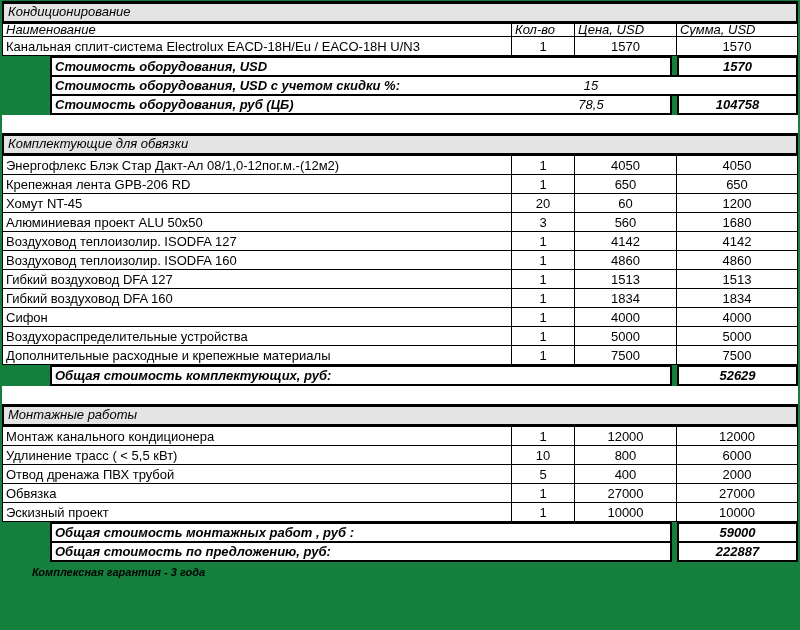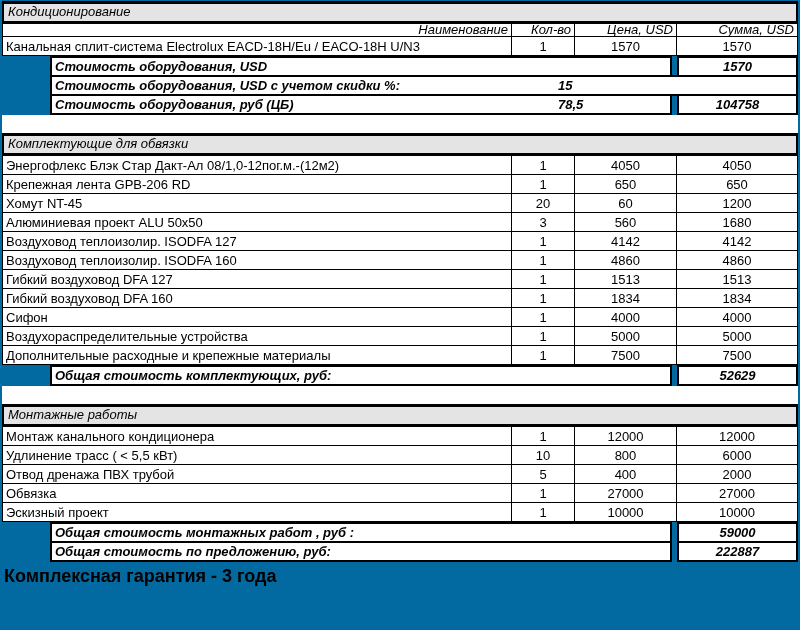--- a/index.html
+++ b/index.html
@@ -8,21 +8,21 @@
     background: #f1f1f1;
     font-family: "Liberation Sans", "DejaVu Sans", sans-serif;
     color: #000;
   }
   .sheet {
     position: relative;
     width: 800px;
     height: 630px;
     box-sizing: border-box;
     padding: 1px 2px 0 2px;
-    background: #0369a1;
+    background: #15803d;
     overflow: hidden;
   }
   
   .section-bar {
     box-sizing: border-box;
     border: 2px solid #000;
     border-top-width: 3px;
     background: #e4e4e4;
     height: 22px;
     line-height: 16px;
@@ -47,21 +47,21 @@
     height: 18px;
     line-height: 17px;
     overflow: hidden;
     white-space: nowrap;
     font-weight: normal;
   }
   table.grid th {
     height: 12px;
     line-height: 12px;
     font-style: italic;
-    text-align: right;
+    text-align: left;
   }
   td.col-name  { text-align: left; }
   td.col-qty, td.col-price { text-align: center; }
   td.col-sum   { text-align: center; font-weight: bold; }
   
   .summary {
     display: flex;
     column-gap: 5px;
     margin-left: 48px;
   }
@@ -79,22 +79,22 @@
     font-weight: bold;
     font-style: italic;
     white-space: nowrap;
     overflow: hidden;
   }
   .summary .qty-value {
     position: absolute;
     left: 506px;
     top: 0;
     width: 66px;
-    text-align: left;
-    font-weight: bold;
+    text-align: center;
+    font-weight: normal;
     font-style: italic;
   }
   .summary .sum-box {
     box-sizing: border-box;
     width: 121px;
     flex: 0 0 121px;
     border: 2px solid #000;
     background: #fff;
     height: 21px;
     line-height: 17px;
@@ -105,22 +105,24 @@
   }
   
   .spacer {
     height: 18px;
     background: #fff;
   }
   
   .footer-note {
     margin-top: 4px;
     padding-left: 2px;
-    font-size: 18px;
+    font-size: 11px;
     font-weight: bold;
+    font-style: italic;
+    margin-left: 28px;
   }
 </style>
 </head>
 <body>
 
 <div class="sheet">
 
   <div class="section-bar">
     <span>Кондиционирование</span>
   </div>

